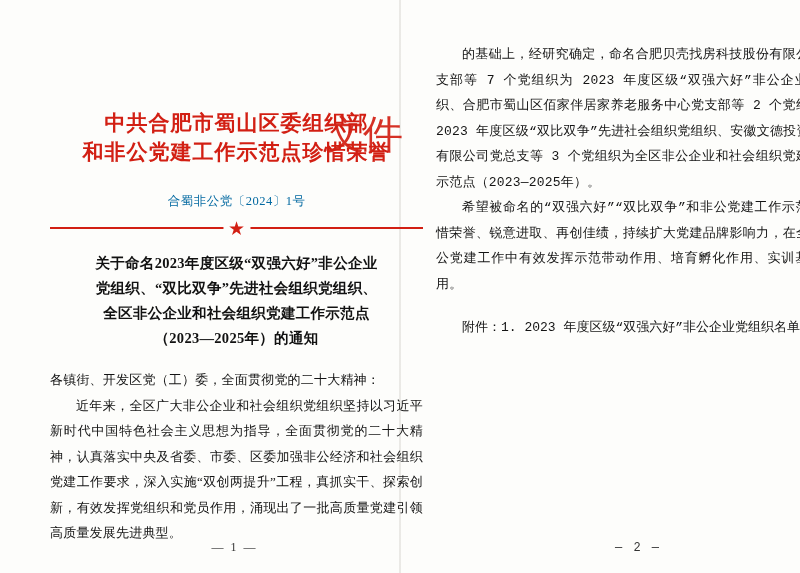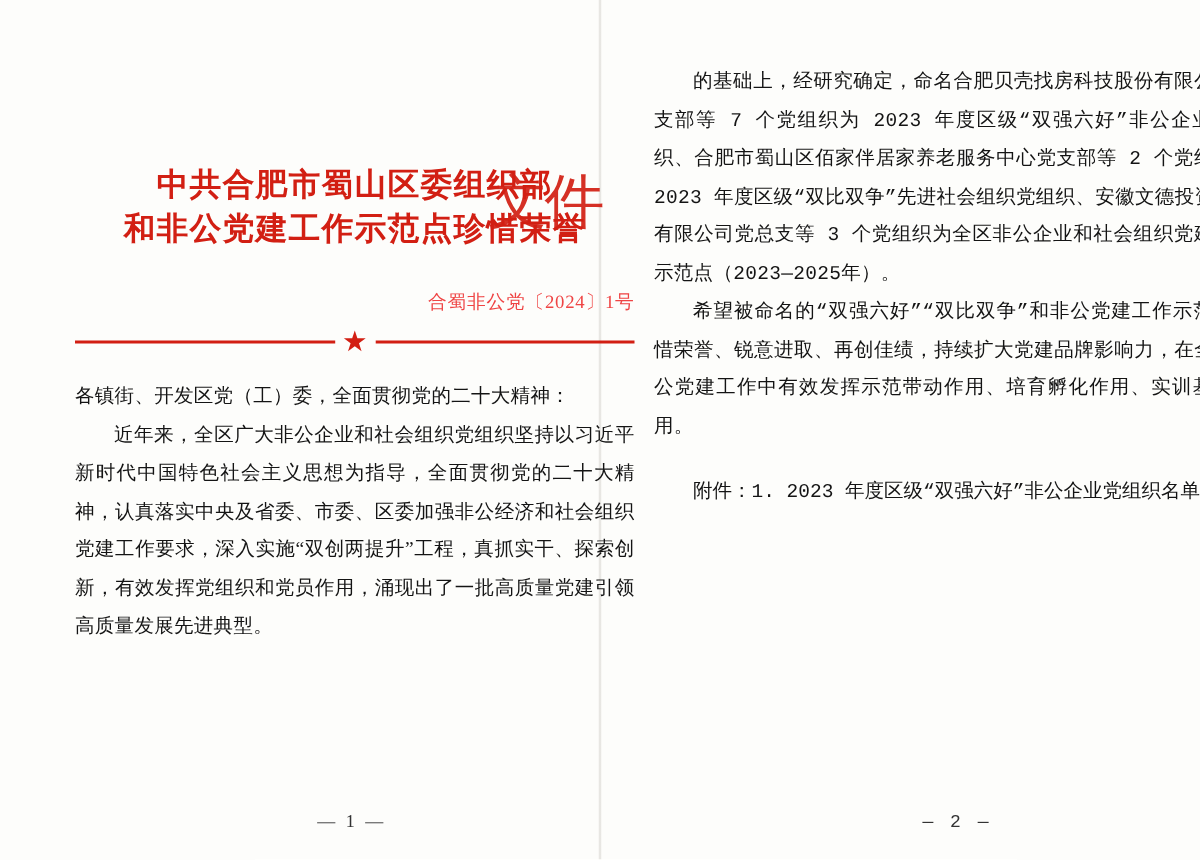--- a/index.html
+++ b/index.html
@@ -59,23 +59,23 @@
     top: 6px;
     color: #d21f13;
     font-weight: normal;
     font-size: 40px;
     line-height: 40px;
     letter-spacing: -2px;
     opacity: .92;
   }
   .doc-no {
     margin-top: 26px;
-    text-align: right;
+    text-align: center;
     font-size: 12.5px;
-    color: #ef4444;
+    color: #0369a1;
     letter-spacing: .5px;
   }
   .red-rule {
     position: relative;
     margin: 11px 0 0 0;
     height: 14px;
   }
   .red-rule .bar {
     position: absolute;
     left: 0;
@@ -158,20 +158,26 @@
       <div class="lh-wen">文件</div>
     </div>
 
     <div class="doc-no">合蜀非公党〔2024〕1号</div>
 
     <div class="red-rule">
       <div class="bar"></div>
       <div class="star">★</div>
     </div>
 
+    <div class="title-block">
+      <div>关于命名2023年度区级“双强六好”非公企业</div>
+      <div>党组织、“双比双争”先进社会组织党组织、</div>
+      <div>全区非公企业和社会组织党建工作示范点</div>
+      <div>（2023—2025年）的通知</div>
+    </div>
 
     <div class="body-block">
       <p class="para noindent">各镇街、开发区党（工）委，全面贯彻党的二十大精神：</p>
       <p class="para">近年来，全区广大非公企业和社会组织党组织坚持以习近平新时代中国特色社会主义思想为指导，全面贯彻党的二十大精神，认真落实中央及省委、市委、区委加强非公经济和社会组织党建工作要求，深入实施“双创两提升”工程，真抓实干、探索创新，有效发挥党组织和党员作用，涌现出了一批高质量党建引领高质量发展先进典型。</p>
 
     </div>
 
     <div class="folio">— 1 —</div>
   </div>
 

